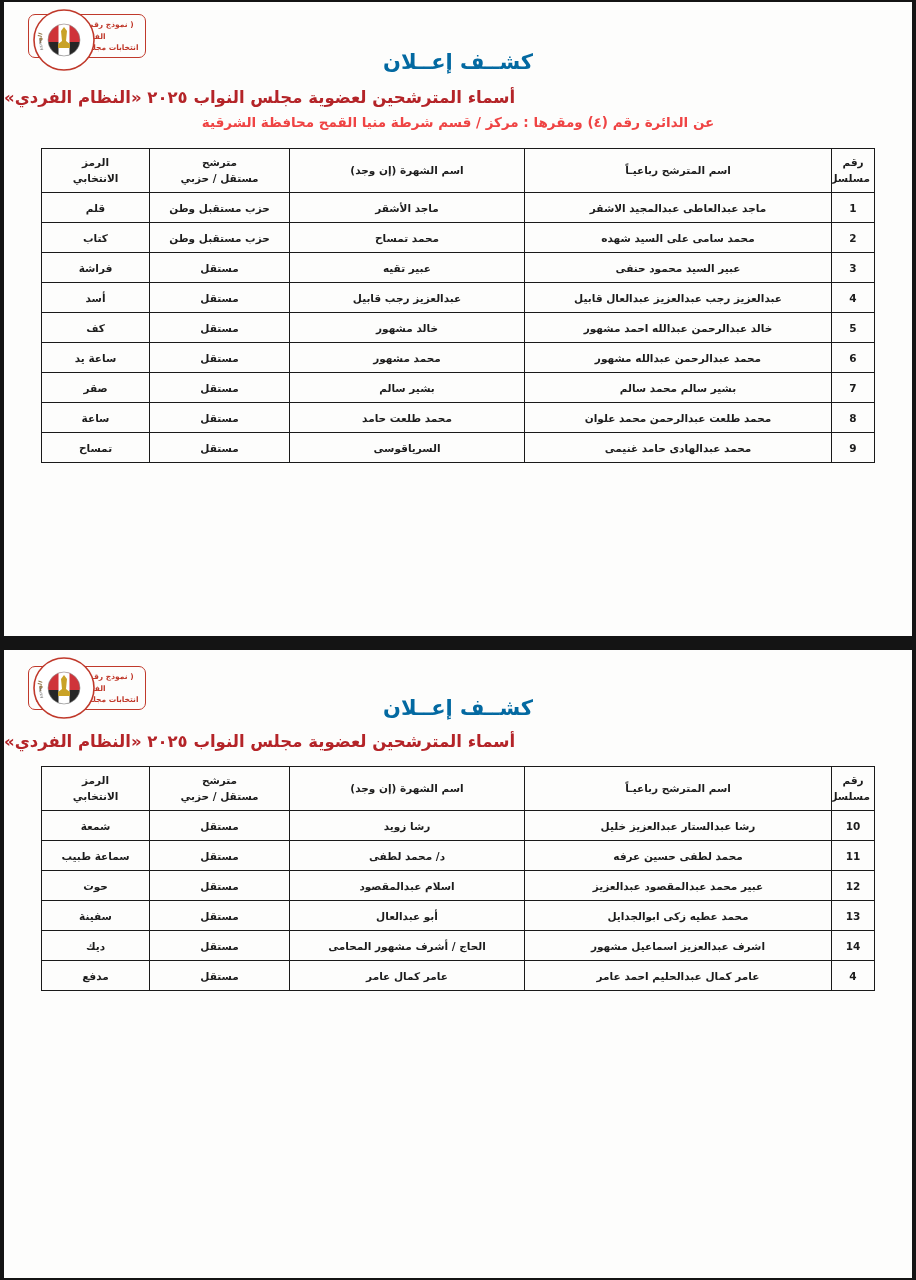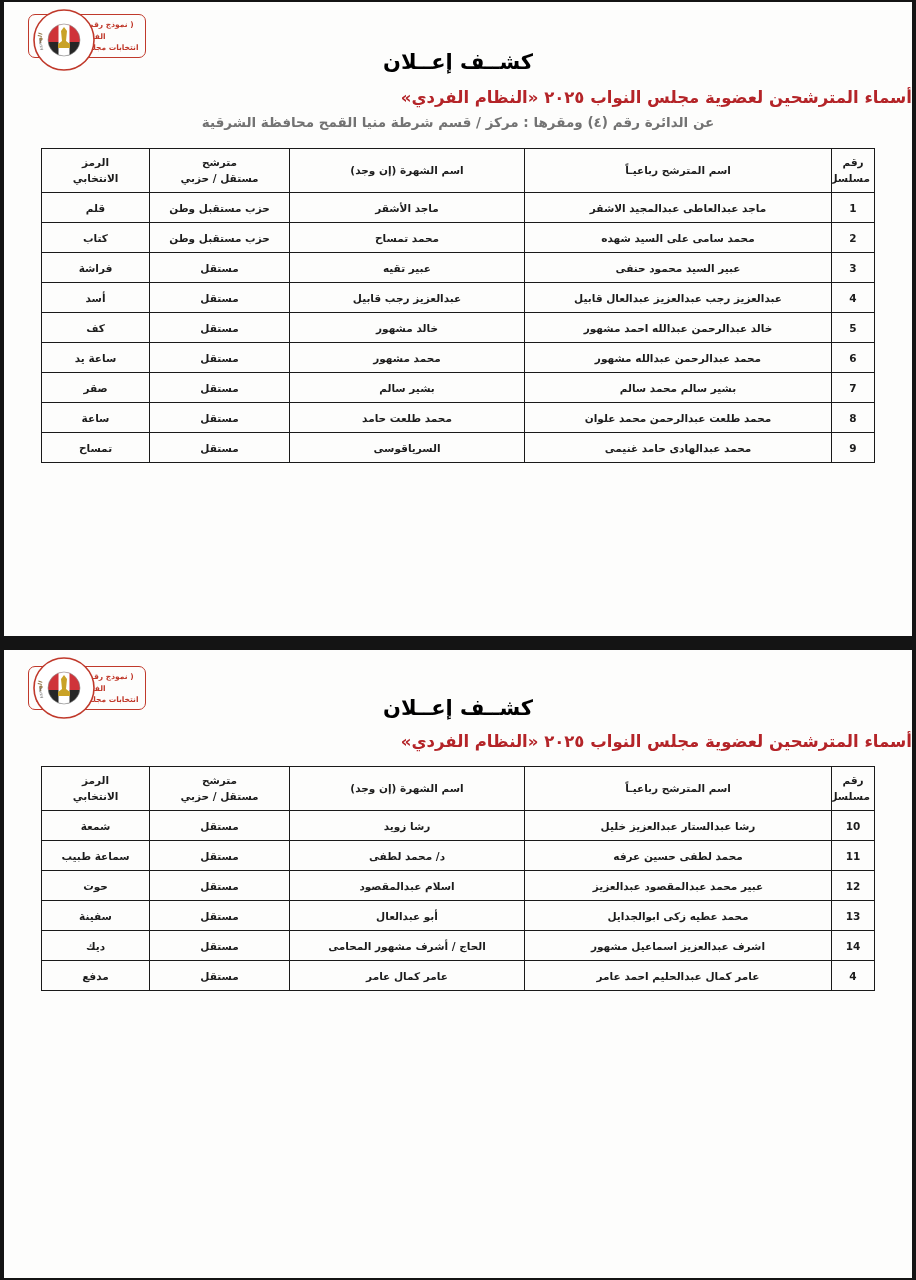--- a/index.html
+++ b/index.html
@@ -25,32 +25,32 @@
     text-align:center; color:#c0392b;
     font-size:7.5px; font-weight:bold; line-height:1.55;
   }
   .logo { position:absolute; left:auto; right:796px; top:6px; width:64px; height:64px; }
   .page .logo { right:auto; left:28px; }
   
   .logo-abs { position:absolute; top:6px; right:28px; left:auto; }
 
   .title-main {
     position:absolute; top:48px; left:0; right:0;
-    text-align:center; font-size:21px; font-weight:bold; color:#000000;
+    text-align:center; font-size:21px; font-weight:bold; color:#0369a1;
     letter-spacing:0.5px;
   }
   .page2 .title-main { top:46px; }
   .title-sub {
     position:absolute; top:86px; left:0; right:0;
-    text-align:right; font-size:16.5px; font-weight:bold; color:#b42428;
+    text-align:left; font-size:16.5px; font-weight:bold; color:#b42428;
   }
   .page2 .title-sub { top:82px; }
   .title-district {
     position:absolute; top:112px; left:0; right:0;
-    text-align:center; font-size:13.5px; font-weight:bold; color:#737373;
+    text-align:center; font-size:13.5px; font-weight:bold; color:#ef4444;
   }
 
   table.candidates {
     position:absolute; left:37px; top:146px;
     width:833px; border-collapse:collapse; table-layout:fixed;
   }
   .page2 table.candidates { top:116px; }
   table.candidates th, table.candidates td {
     border:1.5px solid #1a1a1a;
     text-align:center; vertical-align:middle;

